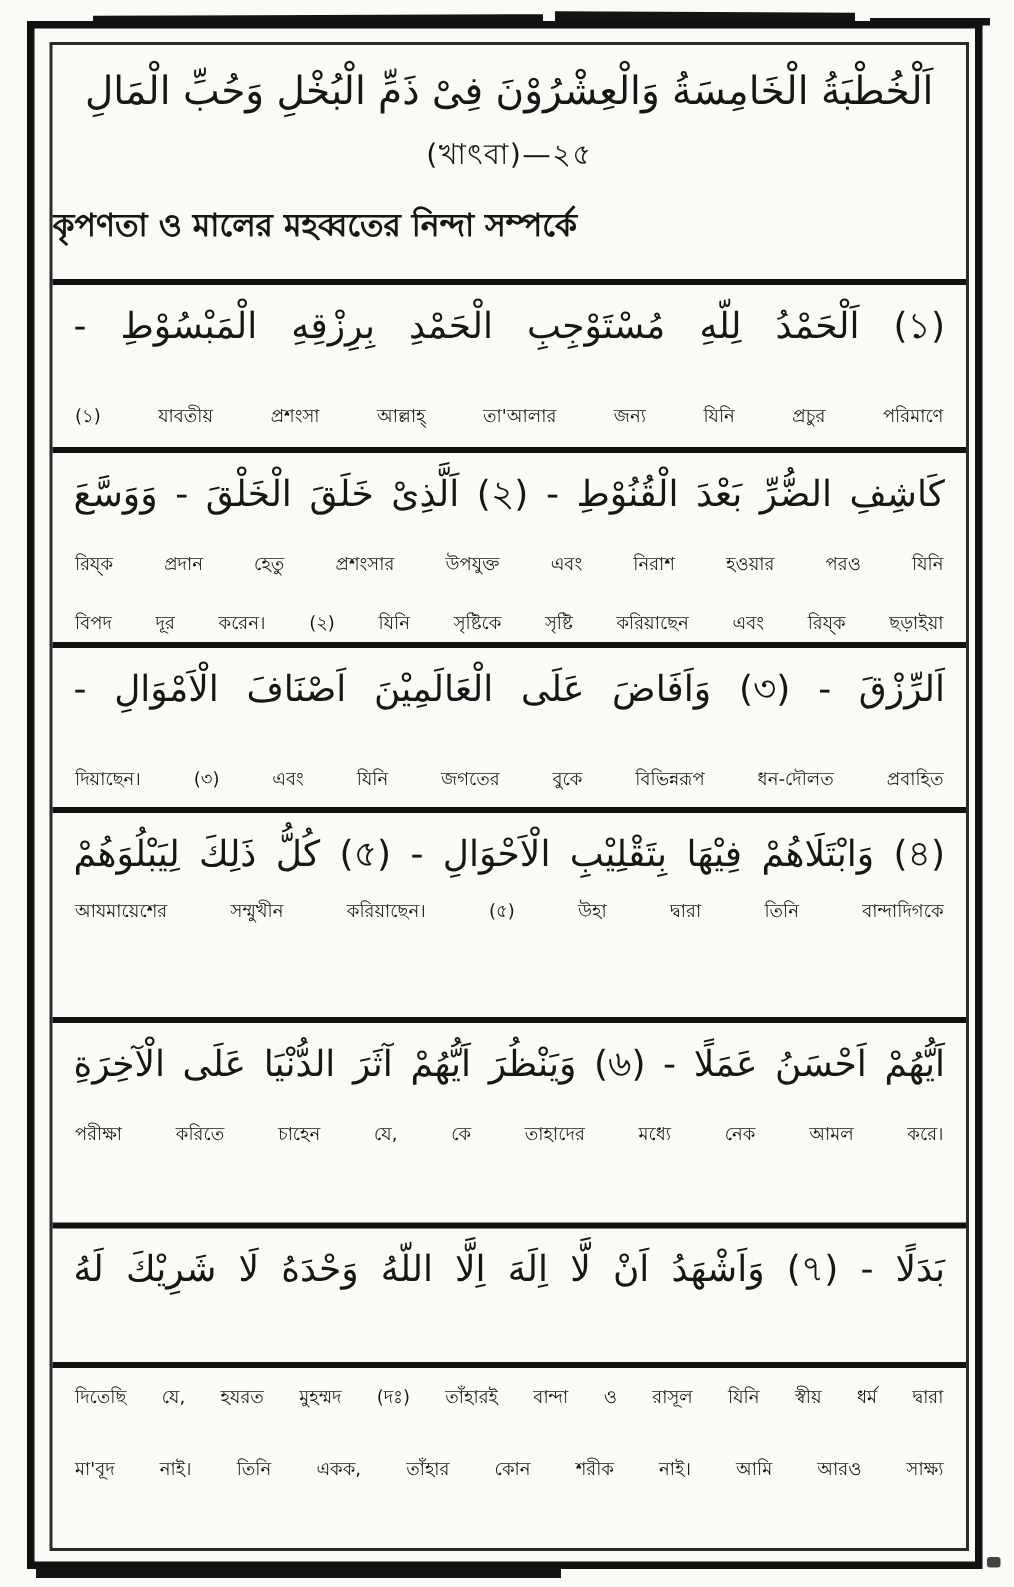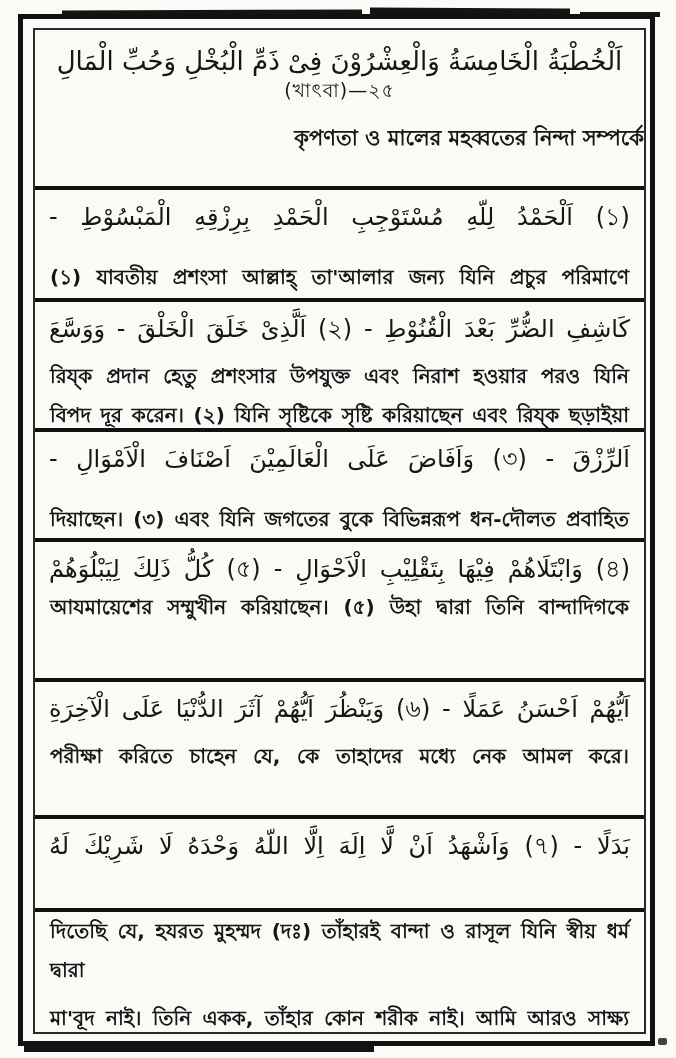--- a/index.html
+++ b/index.html
@@ -56,35 +56,35 @@
   .ar-title {
     direction:rtl;
     font-size:26px;
     text-align:left;
     text-align-last:center;
     padding-top:16px;
   }
   .khutba-label {
     text-align:center;
     font-size:19px;
+    margin-top:12px;
     letter-spacing:1px;
   }
   .subtitle {
-    text-align:right;
+    text-align:left;
     font-size:21px;
     font-weight:bold;
     margin-top:14px;
   }
   .bn {
-    font-size:20px;
+    font-size:12px;
     line-height:39px;
     padding:0 15px;
     text-align:justify;
     text-align-last:justify;
-    font-weight:bold;
   }
   .bn-first { margin-top:9px; }
   .bn-solo  { margin-top:22px; }
 </style>
 </head>
 <body>
 
 <div class="page">
 
   <div class="artifact a1"></div>

